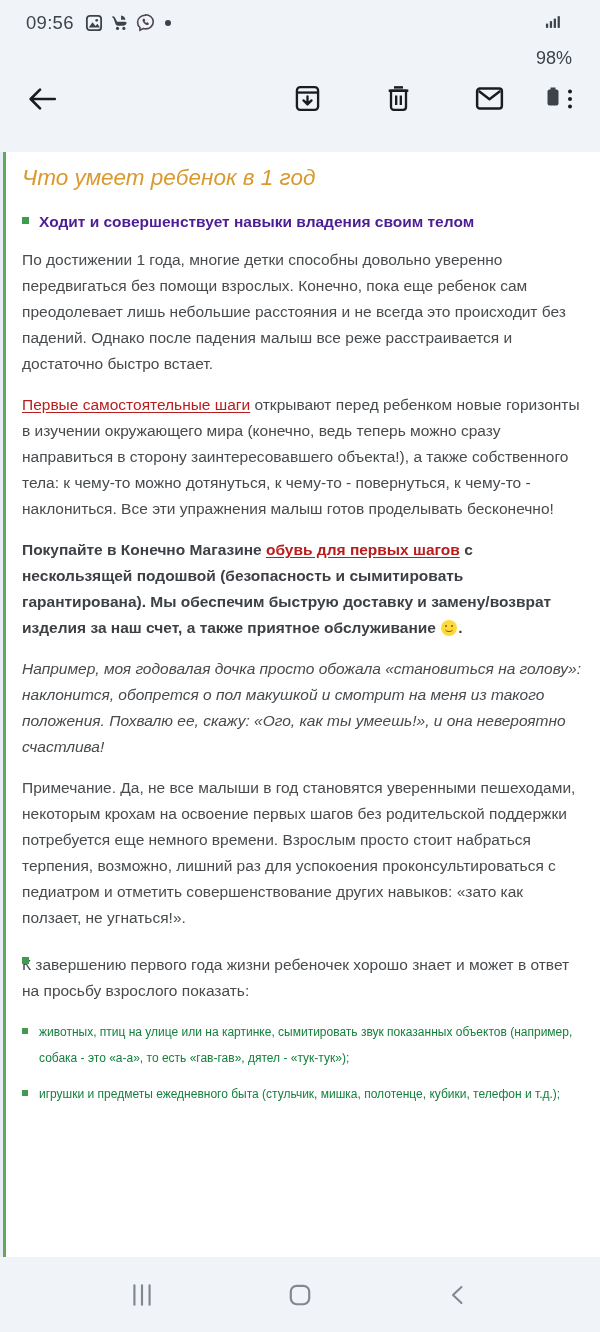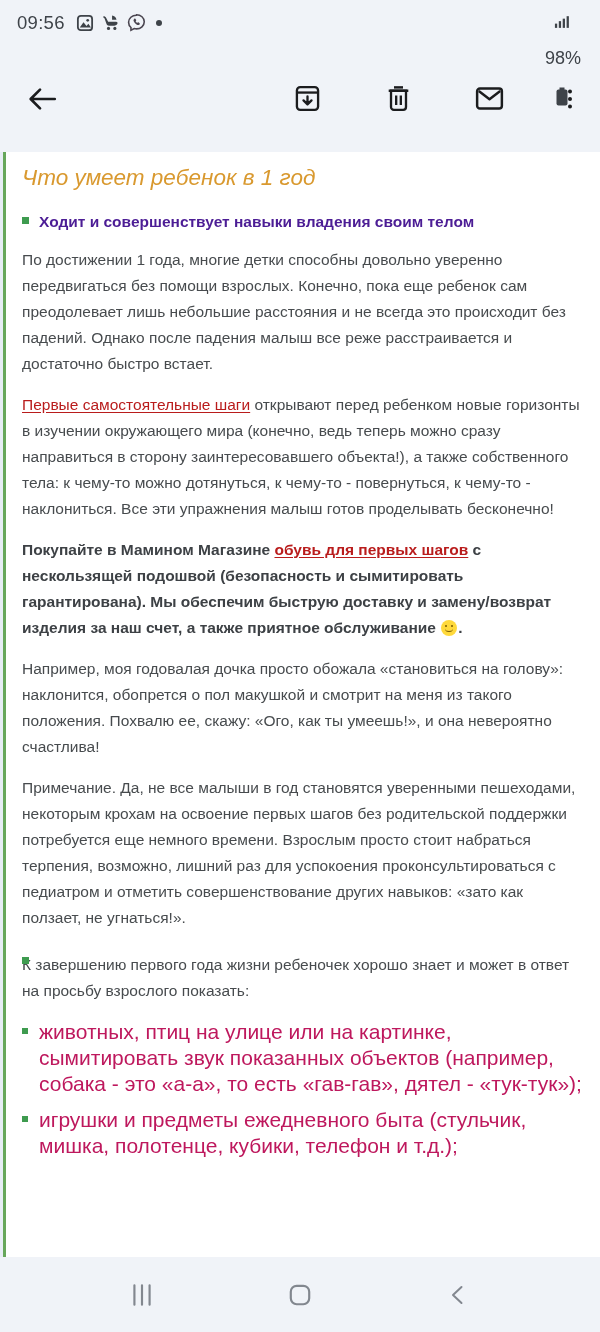--- a/index.html
+++ b/index.html
@@ -1,20 +1,20 @@
 <!DOCTYPE html>
 <html><head>
 <meta charset="utf-8">
 <style>
   html,body{margin:0;padding:0;}
   .screen{width:600px;height:1332px;display:flex;flex-direction:column;background:#F0F3F8;
           font-family:"Liberation Sans","DejaVu Sans",sans-serif;overflow:hidden;}
 
   
-  .status{height:45px;display:flex;align-items:center;padding:0 17px;color:#3E4349;flex:0 0 auto;}
+  .status{height:45px;display:flex;align-items:center;padding:0 26px;color:#3E4349;flex:0 0 auto;}
   .sb-left{display:flex;align-items:center;gap:7px;}
   .sb-time{font-size:18.5px;letter-spacing:.3px;margin-right:4px;}
   .sb-right{margin-left:auto;display:flex;align-items:center;gap:18px;flex-direction:column;}
   .sb-batt-text{font-size:18px;margin:0 2px 0 3px;}
   .sb-dot{width:6px;height:6px;border-radius:50%;background:#3E4349;margin-left:3px;}
   .sicon{display:block;}
 
   
   .toolbar{height:107px;display:flex;align-items:center;padding:0 14px;flex:0 0 auto;}
   .tb-btn{width:44px;height:44px;display:flex;align-items:center;justify-content:center;cursor:pointer;}
@@ -25,24 +25,24 @@
   .content{flex:1 1 auto;background:#FFFFFF;position:relative;padding:4px 16px 0 22px;overflow:hidden;}
   .content::before{content:'';position:absolute;left:0;top:0;bottom:0;width:3px;background:#E7EDF5;}
   .content::after{content:'';position:absolute;left:3px;top:0;bottom:0;width:3px;background:#67A75B;}
 
   .art-title{color:#D9992F;font-style:italic;font-size:22.5px;font-weight:400;margin:9px 0 2px;}
   .sec-head{position:relative;padding-left:17px;font-weight:700;color:#4c1d95;font-size:15.5px;
             line-height:20px;margin:21px 0 8px;}
   .sq{position:absolute;left:0;top:5px;width:7px;height:7px;background:#3E9B4F;}
   .para{font-size:15.5px;line-height:26px;color:#474B4E;margin:15px 0;}
   .para.bold{font-weight:700;color:#3D4145;}
-  .para.italic{}
+  .para.italic{font-style:italic;}
   .lnk{color:#b91c1c;text-decoration:underline;text-underline-offset:2px;cursor:pointer;}
   .blist{margin:14px 0 15px;}
-  .bitem{position:relative;padding-left:17px;margin:10px 0;font-size:21px;line-height:26px;color:#be185d;}
+  .bitem{position:relative;padding-left:17px;margin:10px 0;font-size:12px;line-height:26px;color:#15803d;}
   .bitem .sq{top:9px;width:6px;height:6px;}
 
   .smiley{position:relative;display:inline-block;width:16px;height:16px;border-radius:50%;
           background:#FFD93B;vertical-align:-3px;margin:0 1px;}
   .smiley::before{content:'';position:absolute;left:3.5px;top:4.5px;width:2.6px;height:2.6px;border-radius:50%;
           background:#7a5b00;box-shadow:6px 0 0 #7a5b00;}
   .smiley::after{content:'';position:absolute;left:3.5px;top:5px;width:8px;height:6px;
           border-bottom:1.6px solid #7a5b00;border-radius:50%;}
 
   
@@ -138,21 +138,21 @@
         </svg>
       </div>
     </div>
   </div>
 
   <div class="content">
       <div class="art-title">Что умеет ребенок в 1 год</div>
       <div class="sec-head"><span class="sq"></span><span>Ходит и совершенствует навыки владения своим телом</span></div>
       <p class="para"><span>По достижении 1 года, многие детки способны довольно уверенно передвигаться без помощи взрослых. Конечно, пока еще ребенок сам преодолевает лишь небольшие расстояния и не всегда это происходит без падений. Однако после падения малыш все реже расстраивается и достаточно быстро встает.</span></p>
       <p class="para"><a class="lnk" href="#">Первые самостоятельные шаги</a><span> открывают перед ребенком новые горизонты в изучении окружающего мира (конечно, ведь теперь можно сразу направиться в сторону заинтересовавшего объекта!), а также собственного тела: к чему-то можно дотянуться, к чему-то - повернуться, к чему-то - наклониться. Все эти упражнения малыш готов проделывать бесконечно!</span></p>
-      <p class="para bold"><span>Покупайте в Мамином Магазине </span><a class="lnk" href="#">обувь для первых шагов</a><span> с нескользящей подошвой (безопасность и сымитировать гарантирована). Мы обеспечим быструю доставку и замену/возврат изделия за наш счет, а также приятное обслуживание </span><span class="smiley"></span><span>.</span></p>
+      <p class="para bold"><span>Покупайте в Конечно Магазине </span><a class="lnk" href="#">обувь для первых шагов</a><span> с нескользящей подошвой (безопасность и сымитировать гарантирована). Мы обеспечим быструю доставку и замену/возврат изделия за наш счет, а также приятное обслуживание </span><span class="smiley"></span><span>.</span></p>
       <p class="para italic"><span>Например, моя годовалая дочка просто обожала «становиться на голову»: наклонится, обопрется о пол макушкой и смотрит на меня из такого положения. Похвалю ее, скажу: «Ого, как ты умеешь!», и она невероятно счастлива!</span></p>
       <p class="para"><span>Примечание. Да, не все малыши в год становятся уверенными пешеходами, некоторым крохам на освоение первых шагов без родительской поддержки потребуется еще немного времени. Взрослым просто стоит набраться терпения, возможно, лишний раз для успокоения проконсультироваться с педиатром и отметить совершенствование других навыков: «зато как ползает, не угнаться!».</span></p>
       <div class="sec-head"><span class="sq"></span></div>
       <p class="para"><span>К завершению первого года жизни ребеночек хорошо знает и может в ответ на просьбу взрослого показать:</span></p>
       <div class="blist">
         <div class="bitem"><span class="sq"></span><span>животных, птиц на улице или на картинке, сымитировать звук показанных объектов (например, собака - это «а-а», то есть «гав-гав», дятел - «тук-тук»);</span></div>
         <div class="bitem"><span class="sq"></span><span>игрушки и предметы ежедневного быта (стульчик, мишка, полотенце, кубики, телефон и т.д.);</span></div>
       </div>
     </div>
 

